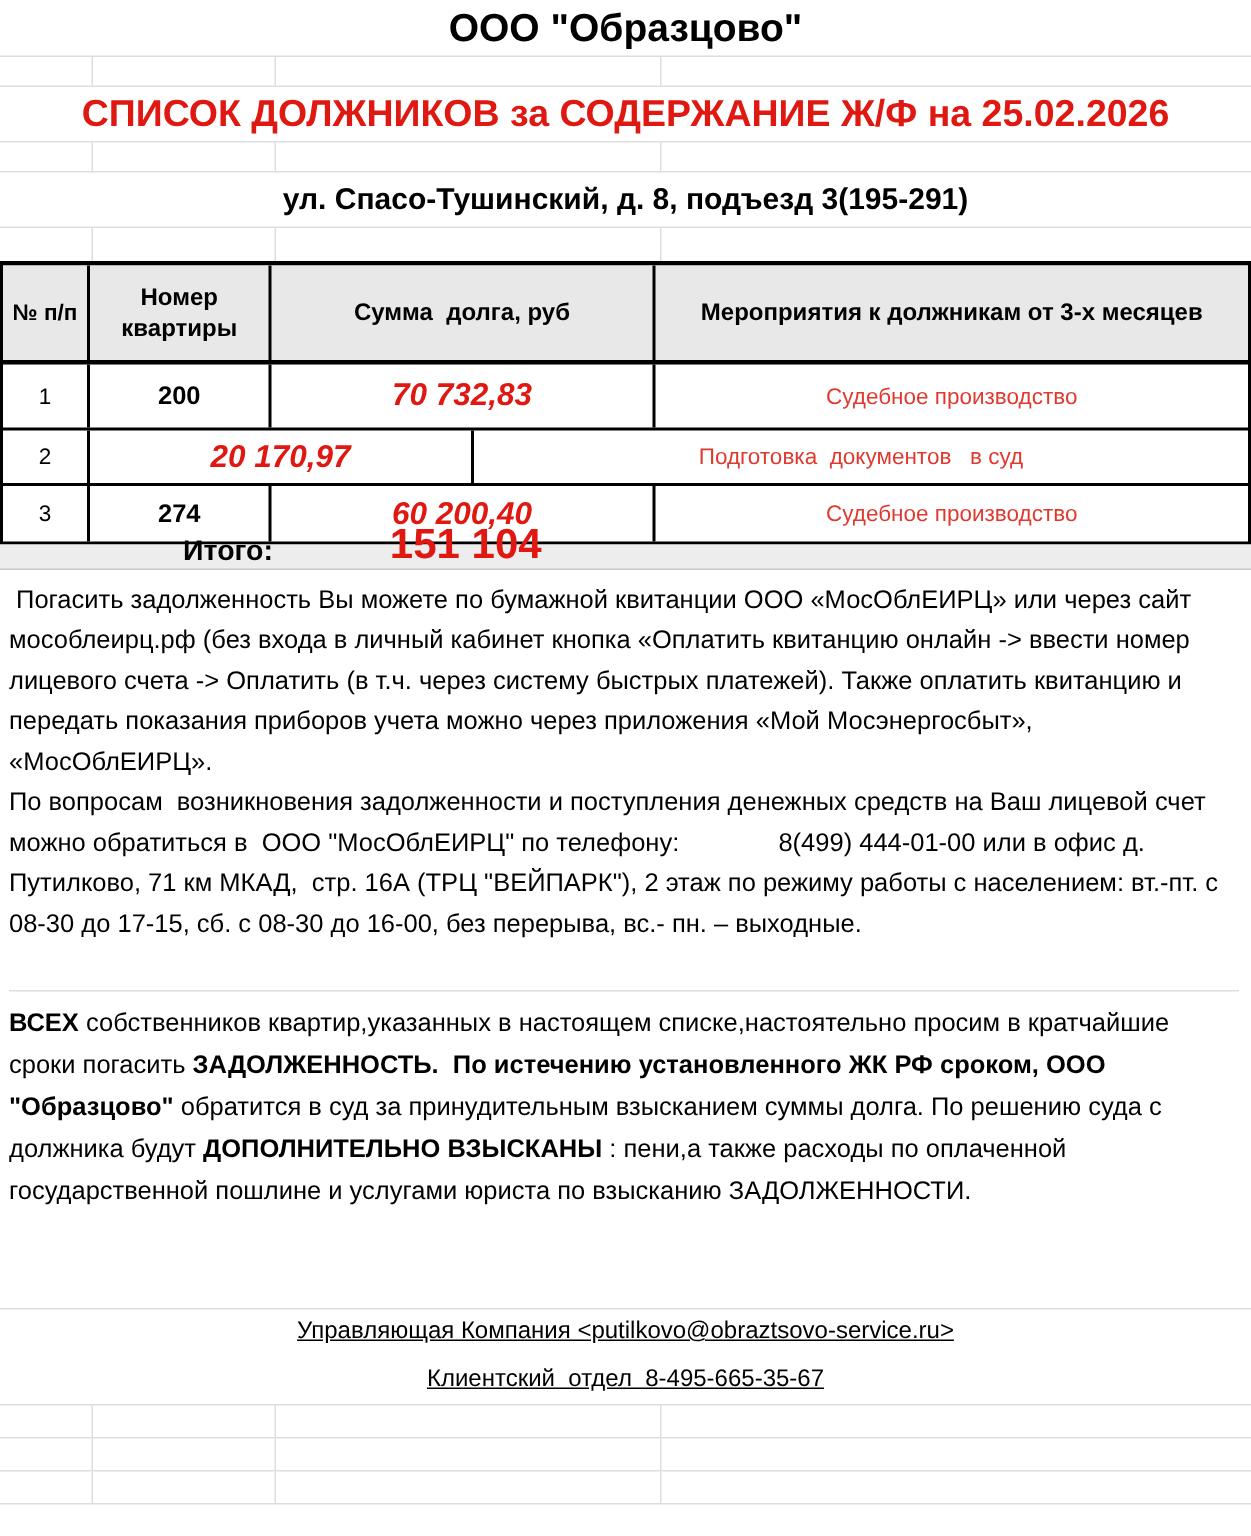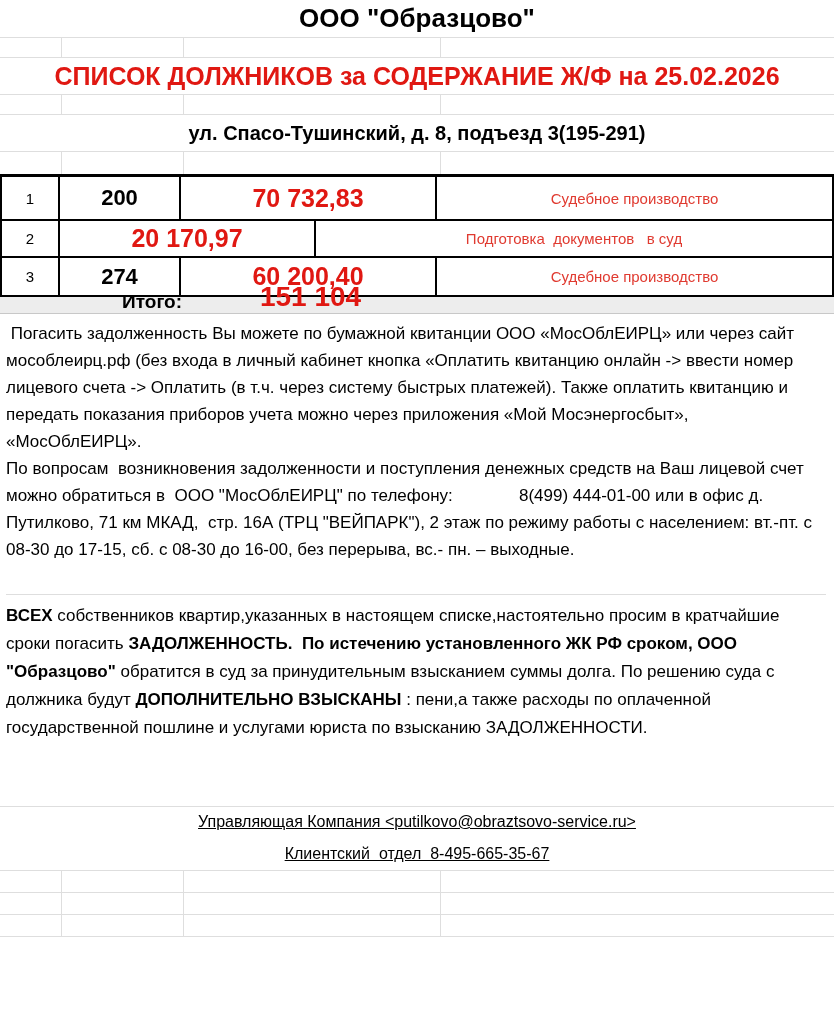--- a/index.html
+++ b/index.html
@@ -32,22 +32,22 @@
   .tr:last-child{border-bottom:none;}
   .td{box-sizing:border-box;border-right:2px solid #000;display:flex;
       align-items:center;justify-content:center;text-align:center;white-space:pre-wrap;}
   .td:last-child{border-right:none;}
   .c1{width:58px;} .c2{width:121px;} .c3{width:256px;} .c4{flex:1;}
   .thead{height:66px;background:var(--header-bg);border-bottom-width:3px;}
   .thead .td{font-weight:bold;font-size:16px;line-height:21px;}
   .thead .c1{font-size:15px;}
   .r1{height:44px;} .r2{height:37px;} .r3{height:37px;}
   .cell-idx{font-size:15px;}
-  .cell-apt{font-size:22px;font-weight:bold;}
-  .cell-debt{font-size:25px;font-weight:bold;color:var(--accent-red);}
+  .cell-apt{font-size:17px;font-weight:bold;}
+  .cell-debt{font-size:21px;font-weight:bold;color:var(--accent-red);font-style:italic;}
   .cell-action{font-size:15px;color:var(--action-red);}
   
   .total-row{height:17px;background:var(--total-bg);border-bottom:1px solid #c8c8c8;
              display:flex;align-items:flex-end;box-sizing:border-box;}
   .total-label{width:182px;text-align:right;font-weight:bold;font-size:19px;}
   .total-value{width:257px;text-align:center;font-weight:bold;font-size:28px;color:var(--accent-red);}
   
   .text-block{box-sizing:border-box;height:492px;padding:6px 8px 0 6px;overflow:hidden;}
   .text-block p{margin:0;font-size:17px;line-height:27px;white-space:pre-wrap;}
   .warning{margin-top:31px;border-top:1px solid var(--grid);padding-top:7px;
@@ -83,20 +83,26 @@
 
   <div class="row address-row">ул. Спасо-Тушинский, д. 8, подъезд 3(195-291)</div>
 
   <div class="row spacer-sm spacer-table">
     <i class="vline vl1"></i>
     <i class="vline vl2"></i>
     <i class="vline vl3"></i>
   </div>
 
   <div class="tbl">
+    <div class="tr thead">
+      <div class="td c1">№ п/п</div>
+      <div class="td c2">Номер квартиры</div>
+      <div class="td c3">Сумма  долга, руб</div>
+      <div class="td c4">Мероприятия к должникам от 3-х месяцев</div>
+    </div>
     <div class="tr r1">
       <div class="td c1 cell-idx">1</div>
       <div class="td c2 cell-apt">200</div>
       <div class="td c3 cell-debt">70 732,83</div>
       <div class="td c4 cell-action">Судебное производство</div>
     </div>
     <div class="tr r2">
       <div class="td c1 cell-idx">2</div>
       <div class="td c3 cell-debt">20 170,97</div>
       <div class="td c4 cell-action">Подготовка  документов   в суд</div>

